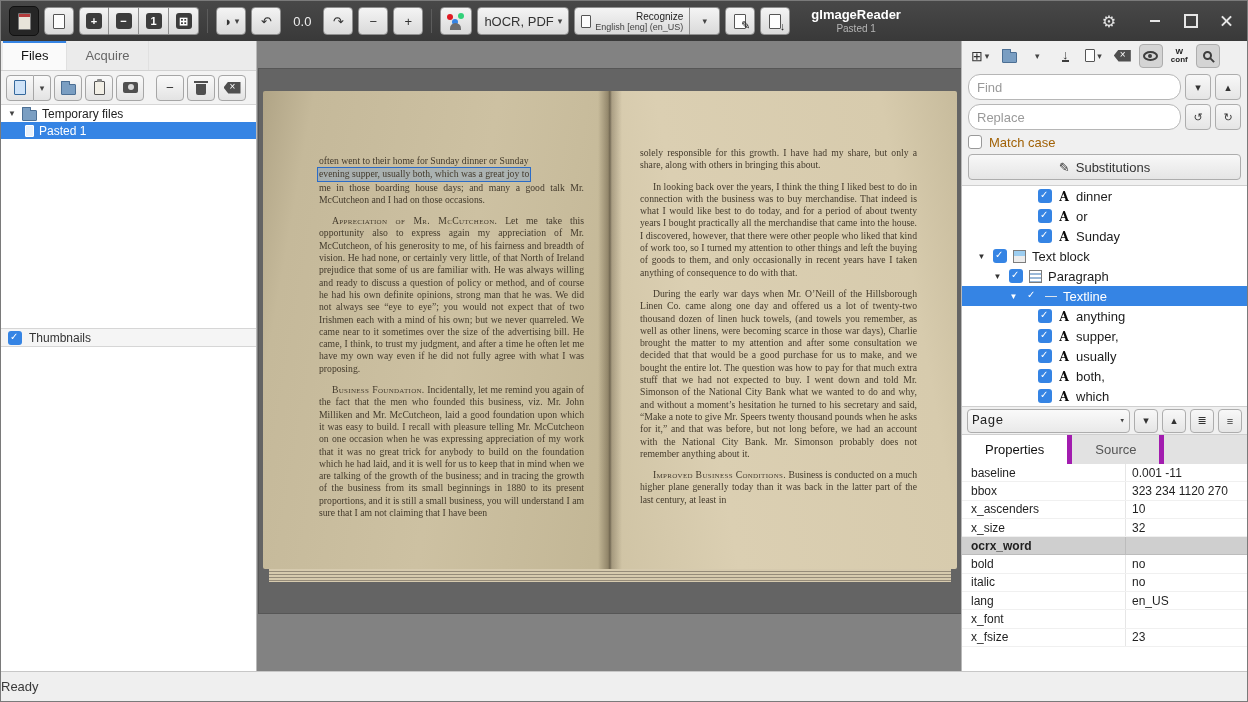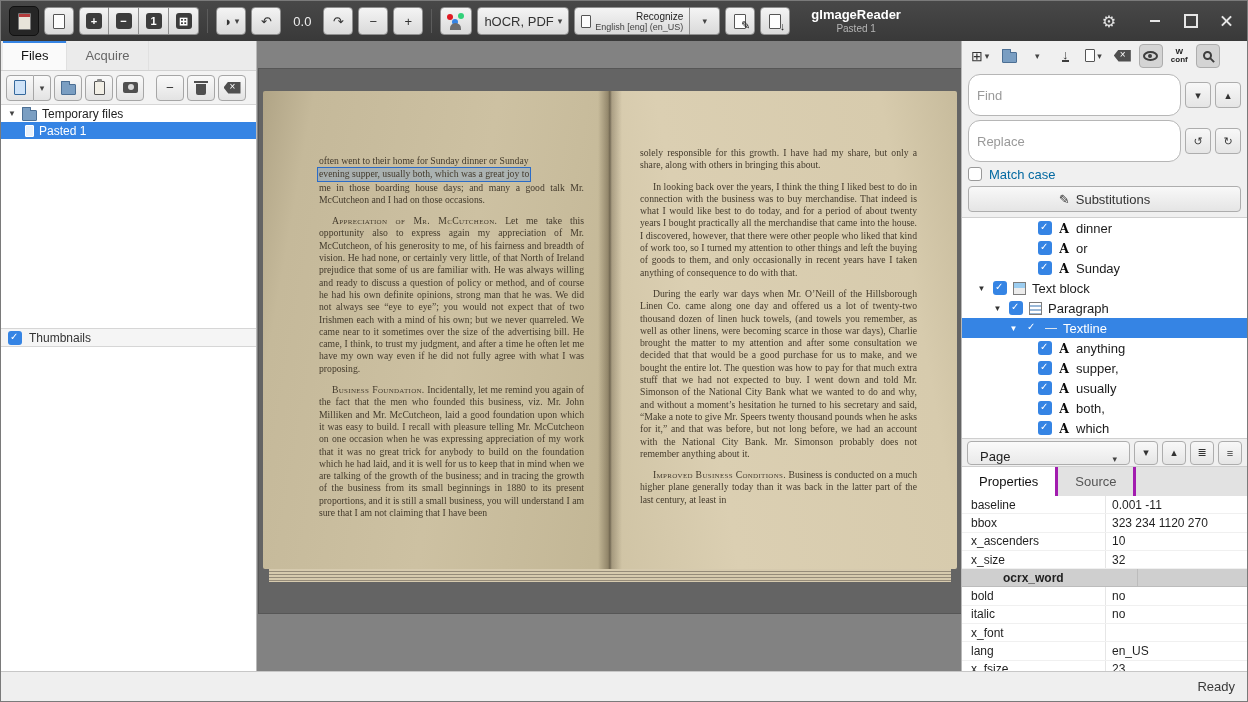--- a/index.html
+++ b/index.html
@@ -110,52 +110,52 @@
   .right-panel { position:absolute; top:40px; right:0; width:286px; bottom:30px; background:#f0f0f0; border-left:1px solid #b9b9b9; display:flex; flex-direction:column; }
   .rp-toolbar { height:29px; display:flex; align-items:center; gap:4px; padding:0 5px; flex:none; }
   .rbtn { height:24px; min-width:24px; padding:0 3px; display:inline-flex; align-items:center; justify-content:center; gap:2px; border-radius:4px; border:1px solid transparent; color:#333; background:transparent; }
   .rbtn.pressed { background:#d4d4d4; border-color:#adadad; }
   .dl { font-size:13px; border-bottom:2px solid #3d3d3d; line-height:11px; }
   .conf { display:inline-block; text-align:center; font-size:8px; line-height:8px; font-weight:bold; color:#222; }
   .conf span { display:block; }
   .gridglyph { font-size:14px; color:#333; }
   .rp-find { padding:4px 6px 5px; display:flex; flex-direction:column; gap:4px; flex:none; }
   .frow { display:flex; align-items:center; gap:4px; }
-  .entry { flex:1; height:42px; border:1px solid #b6b6b6; border-radius:12px; background:#fff; padding:0 8px; font-size:13px; color:#333; font-family:inherit; outline:none; }
+  .entry { flex:1; height:26px; border:1px solid #b6b6b6; border-radius:12px; background:#fff; padding:0 8px; font-size:13px; color:#333; font-family:inherit; outline:none; }
   .entry::placeholder { color:#9a9a9a; }
   .fbtn { width:26px; height:26px; flex:none; border:1px solid #adadad; border-radius:4px; background:linear-gradient(#f8f8f8,#e5e5e5); display:inline-flex; align-items:center; justify-content:center; font-size:11px; color:#333; }
-  .mcase { display:flex; align-items:center; gap:7px; font-size:13px; color:#0369a1; height:16px; }
+  .mcase { display:flex; align-items:center; gap:7px; font-size:13px; color:#a16207; height:16px; }
   .subs-btn { height:26px; border:1px solid #adadad; border-radius:4px; background:linear-gradient(#f8f8f8,#e5e5e5); display:flex; align-items:center; justify-content:center; gap:6px; font-size:13px; color:#333; }
   .rp-tree { height:221px; background:#fff; border-top:1px solid #cfcfcf; overflow:hidden; font-size:13px; flex:none; }
   .hrow { height:20px; display:flex; align-items:center; gap:6px; color:#1c1c1c; }
   .hrow .exp { width:11px; font-size:8px; color:#333; text-align:center; flex:none; }
   .hrow.sel { background:#3584e4; color:#fff; }
   .hrow.sel .exp { color:#fff; }
   .ind0 { padding-left:14px; } .ind1 { padding-left:30px; } .ind2 { padding-left:46px; } .indw { padding-left:76px; }
   .wicon { font-family:"DejaVu Serif","Liberation Serif",serif; font-weight:bold; font-size:12.5px; color:#0a0a0a; width:12px; text-align:center; flex:none; }
   .blkicon { width:13px; height:13px; border:1px solid #7d7d7d; background:linear-gradient(180deg,#9ccdf0 0 42%,#ececec 42% 100%); flex:none; }
   .paricon { width:13px; height:13px; border:1px solid #7d7d7d; background:repeating-linear-gradient(180deg,#fff 0 2px,#9ab8d8 2px 4px); flex:none; }
   .dashicon { color:#efefef; font-size:12px; flex:none; }
   .rp-pagenav { height:28px; border-top:1px solid #cfcfcf; display:flex; align-items:center; gap:4px; padding:0 5px; flex:none; }
-  .combo { flex:1; height:24px; border:1px solid #adadad; border-radius:4px; background:linear-gradient(#fafafa,#e9e9e9); display:flex; align-items:flex-end; padding:0 12px; }
+  .combo { flex:1; height:24px; border:1px solid #adadad; border-radius:4px; background:linear-gradient(#fafafa,#e9e9e9); display:flex; align-items:center; padding:0 4px;font-family:Liberation Mono, monospace; }
   .combo .cv { flex:1; color:#222; }
   .combo .ar { font-size:9px; color:#444; }
   .nbtn { width:24px; height:24px; }
   .rp-tabs { height:30px; background:#e2e2e2; border-top:1px solid #cfcfcf; display:flex; flex:none; }
-  .rtab { padding:0 17px; display:flex; align-items:center; color:#555; border-right:3px solid #a21caf; }
+  .rtab { padding:0 23px; display:flex; align-items:center; color:#555; border-right:5px solid #a21caf; }
   .rtab.active { background:#fff; color:#101010; }
   .rp-table { flex:1; background:#fff; font-size:12px; overflow:hidden; }
   .prow { height:18.3px; display:flex; align-items:stretch; border-bottom:1px solid #f0f0f0; }
-  .pkey { width:144px; padding:0 9px; color:#1f1f1f; border-right:1px solid #e6e6e6; display:flex; align-items:center; }
+  .pkey { width:164px; padding:0 9px; color:#1f1f1f; border-right:1px solid #e6e6e6; display:flex; align-items:center; }
   .pval { flex:1; padding:0 6px; color:#1f1f1f; display:flex; align-items:center; }
-  .prow.hdr { background:#cfcfcf; border-bottom:1px solid #bcbcbc;padding-left:32px; }
+  .prow.hdr { background:#cfcfcf; border-bottom:1px solid #bcbcbc; }
   .prow.hdr .pkey { font-weight:bold; border-right-color:#bcbcbc; }
 
   
-  .statusbar { position:absolute; left:0; right:0; bottom:0; height:30px; background:#efefef; border-top:1px solid #c7c7c7; display:flex; align-items:center; padding:0 12px; color:#3a3a3a;justify-content:flex-end; }
+  .statusbar { position:absolute; left:0; right:0; bottom:0; height:30px; background:#efefef; border-top:1px solid #c7c7c7; display:flex; align-items:center; padding:0 0; color:#3a3a3a; }
 </style>
 </head>
 <body>
 
 <div class="window">
 
   <header class="titlebar">
     <div class="appicon">
         <div class="ai"></div>
       </div>
@@ -487,26 +487,26 @@
         </div>
       <div class="prow">
           <span class="pkey">bold</span>
           <span class="pval">no</span>
         </div>
       <div class="prow">
           <span class="pkey">italic</span>
           <span class="pval">no</span>
         </div>
       <div class="prow">
+          <span class="pkey">lang</span>
+          <span class="pval">en_US</span>
+        </div>
+      <div class="prow">
           <span class="pkey">x_font</span>
           <span class="pval"></span>
-        </div>
-      <div class="prow">
-          <span class="pkey">lang</span>
-          <span class="pval">en_US</span>
         </div>
       <div class="prow">
           <span class="pkey">x_fsize</span>
           <span class="pval">23</span>
         </div>
     </div>
   </aside>
 
   <footer class="statusbar">
     <span>Ready</span>

